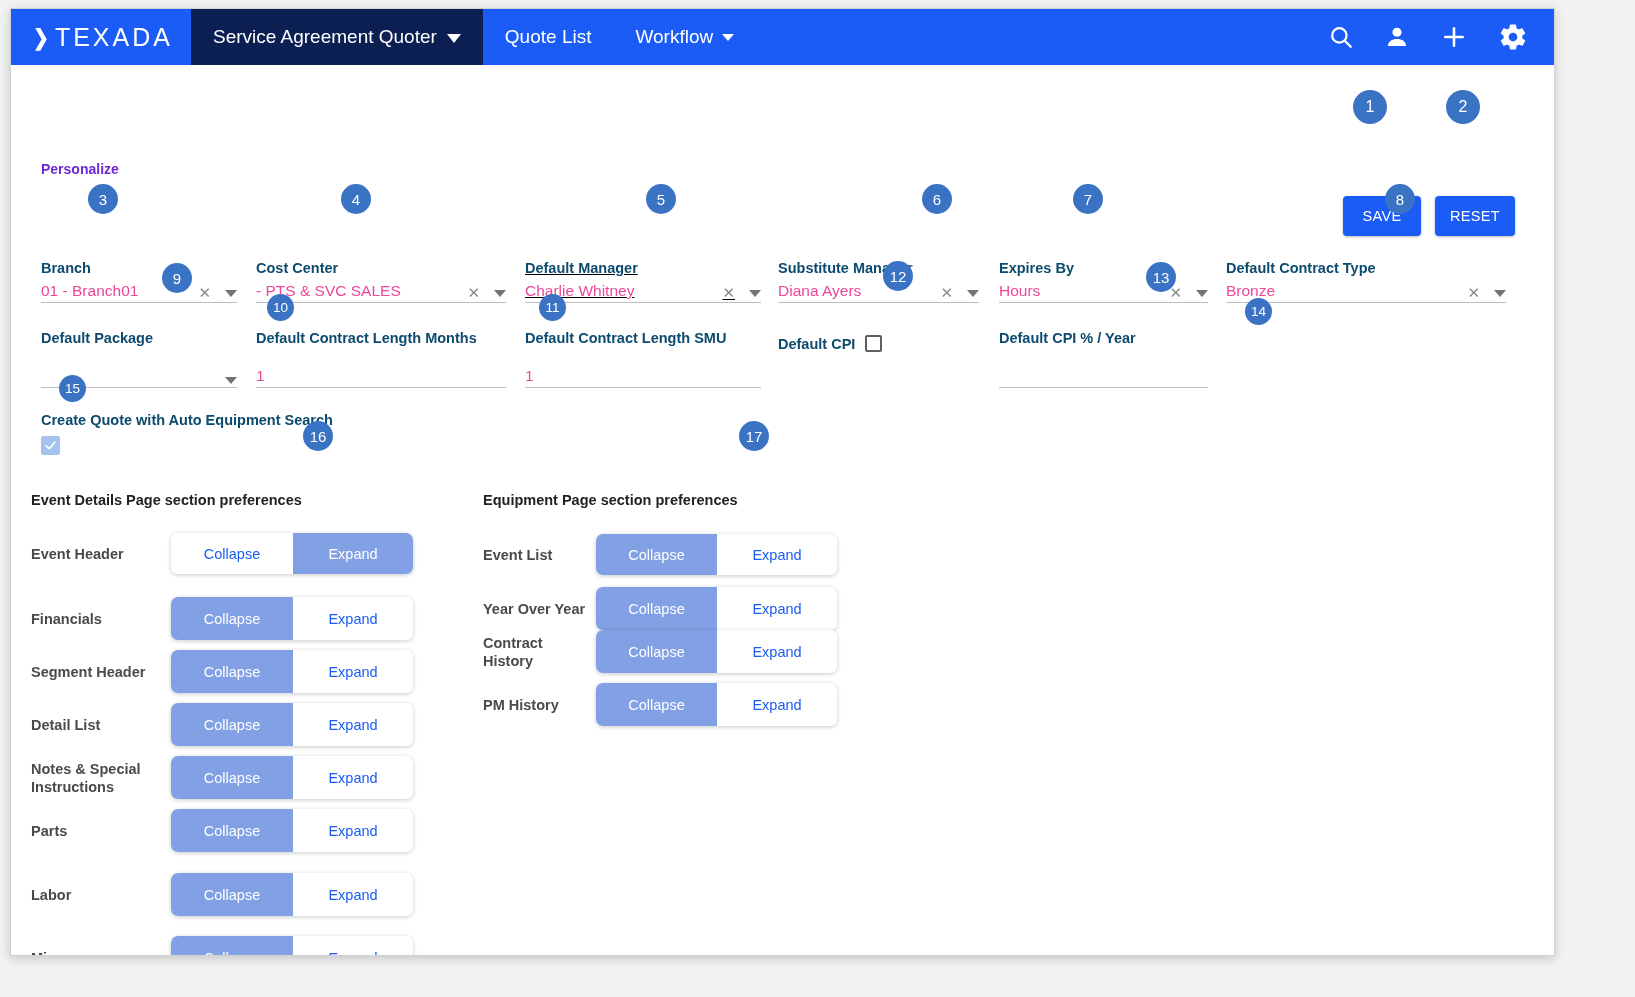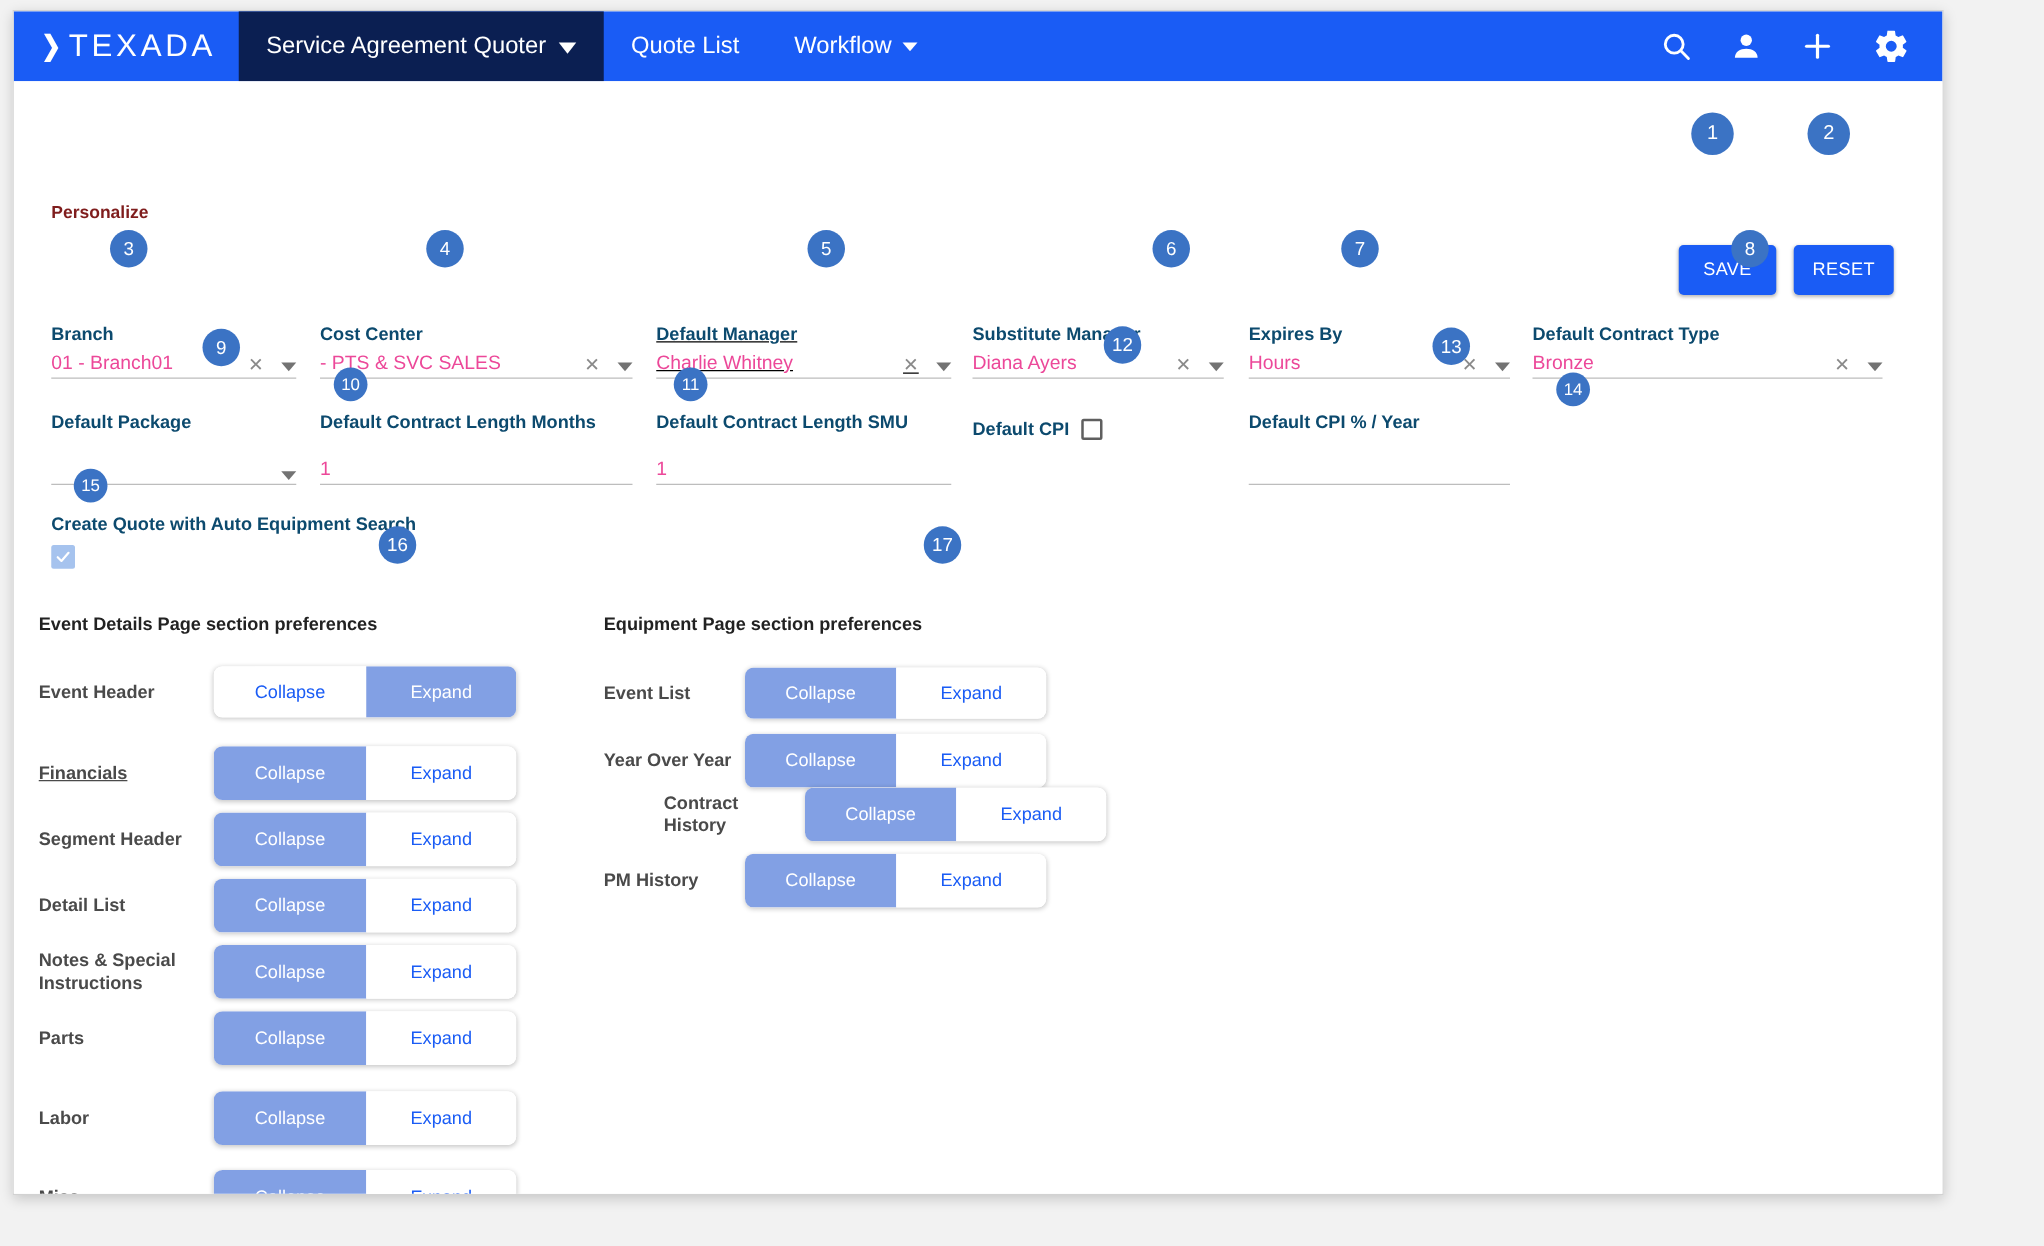--- a/index.html
+++ b/index.html
@@ -74,21 +74,21 @@
   }
   .nav-spacer { flex: 1; }
   .nav-icons { display: flex; align-items: center; gap: 30px; padding-right: 26px; }
   .nav-icons svg { display: block; }
 
   
   .content { position: relative; padding: 0; background: #fff; height: 892px; }
 
   .personalize {
     position: absolute; left: 30px; top: 96px;
-    font-size: 14px; font-weight: bold; color: #7f1d1d;
+    font-size: 14px; font-weight: bold; color: #6d28d9;
   }
 
   .btn {
     border: none; border-radius: 4px;
     background: #1a5cf5; color: #fff;
     font-family: "Liberation Sans", sans-serif;
     font-size: 14.5px; font-weight: 500;
     letter-spacing: .3px;
     cursor: pointer;
     box-shadow: 0 1px 3px rgba(0,0,0,0.28);
@@ -351,21 +351,21 @@
 
     <div class="pref-row" style="left:20px; top:468px; width:382px;justify-content:center;">
       <div class="pref-label" style="width:140px;">Event Header</div>
       <div class="toggle" style="width:242px; height:41px;">
         <button class="tg" style="width:122px;">Collapse</button>
         <button class="tg on" style="width:120px;">Expand</button>
       </div>
     </div>
 
     <div class="pref-row" style="left:20px; top:532px; width:382px;">
-      <div class="pref-label" style="width:140px;text-decoration:underline;">Financials</div>
+      <div class="pref-label" style="width:140px;">Financials</div>
       <div class="toggle" style="width:242px; height:43px;">
         <button class="tg on" style="width:122px;">Collapse</button>
         <button class="tg" style="width:120px;">Expand</button>
       </div>
     </div>
 
     <div class="pref-row" style="left:20px; top:585px; width:382px;">
       <div class="pref-label" style="width:140px;">Segment Header</div>
       <div class="toggle" style="width:242px; height:43px;">
         <button class="tg on" style="width:122px;">Collapse</button>
@@ -424,21 +424,21 @@
     </div>
 
     <div class="pref-row" style="left:472px; top:522px; width:354px;">
       <div class="pref-label" style="width:113px;">Year Over Year</div>
       <div class="toggle" style="width:241px; height:43px;">
         <button class="tg on" style="width:121px;">Collapse</button>
         <button class="tg" style="width:120px;">Expand</button>
       </div>
     </div>
 
-    <div class="pref-row" style="left:472px; top:565px; width:354px;margin-left:48px;">
+    <div class="pref-row" style="left:472px; top:565px; width:354px;">
       <div class="pref-label" style="width:113px;">Contract History</div>
       <div class="toggle" style="width:241px; height:43px;">
         <button class="tg on" style="width:121px;">Collapse</button>
         <button class="tg" style="width:120px;">Expand</button>
       </div>
     </div>
 
     <div class="pref-row" style="left:472px; top:618px; width:354px;">
       <div class="pref-label" style="width:113px;">PM History</div>
       <div class="toggle" style="width:241px; height:43px;">

